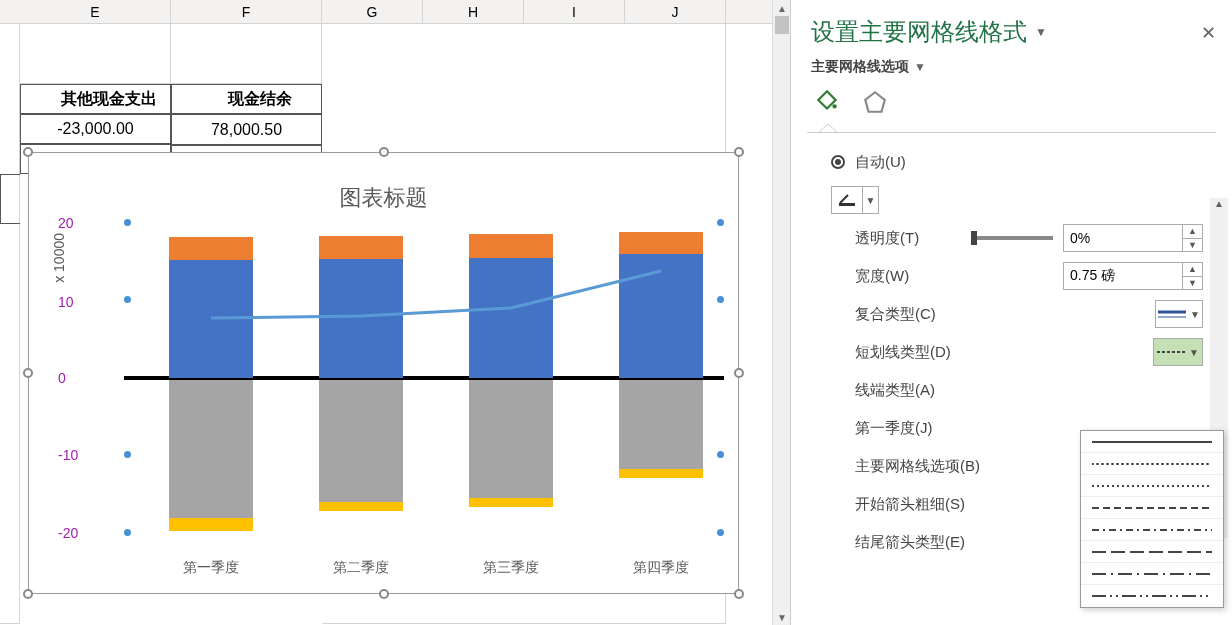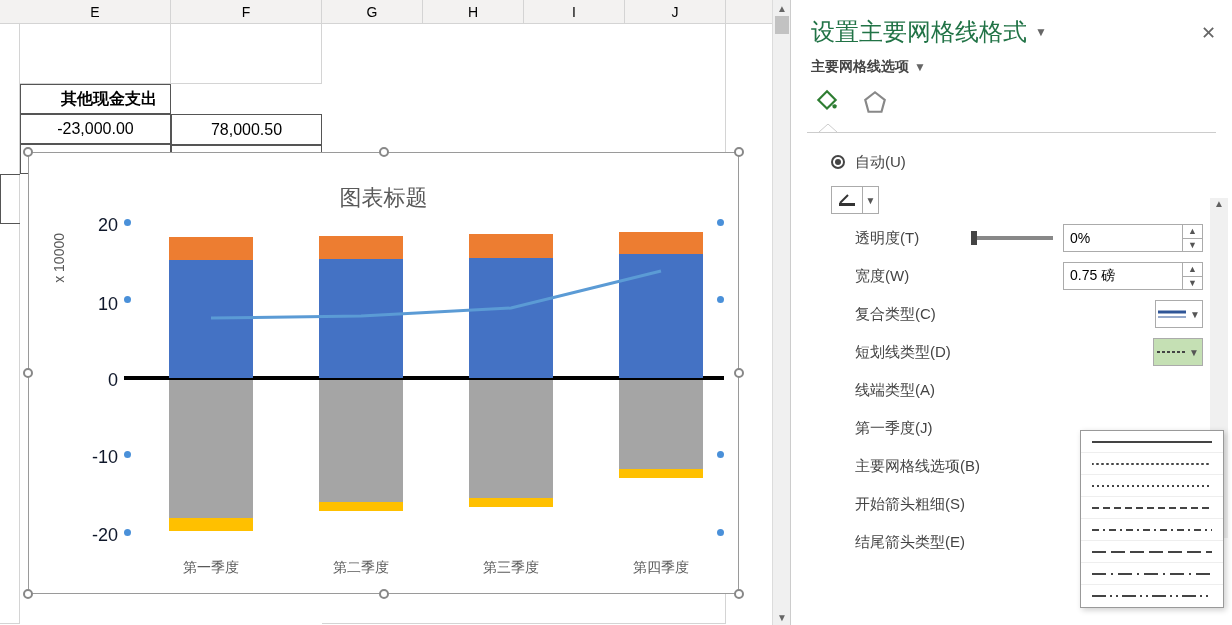--- a/index.html
+++ b/index.html
@@ -28,21 +28,21 @@
   .handle.tm{top:-6px;left:calc(50% - 5px);} .handle.bm{bottom:-6px;left:calc(50% - 5px);}
   .handle.ml{top:calc(50% - 5px);left:-6px;} .handle.mr{top:calc(50% - 5px);right:-6px;}
 
   .chart-title { position:absolute; top:30px; left:0; width:100%; text-align:center; font-size:22px; color:#595959; }
   .axis-title-y { position:absolute; left:22px; top:80px; writing-mode:vertical-rl; transform:rotate(180deg); font-size:14px; color:#595959; }
   .plot { position:absolute; left:95px; top:70px; width:600px; height:310px; }
   
   .gridline { position:absolute; left:0; width:100%; display:flex; justify-content:space-between; }
   .gl-dot { width:7px; height:7px; background:#4a90d9; border-radius:50%; }
   .zero-line { position:absolute; left:0; width:100%; height:4px; background:#000; }
-  .y-tick { position:absolute; right:calc(100% + 6px); width:60px; text-align:right; font-size:18px; color:#0f172a; }
+  .y-tick { position:absolute; right:calc(100% + 6px); width:60px; text-align:left; font-size:14px; color:#a21caf; }
   .x-tick { position:absolute; top:336px; width:100px; text-align:center; font-size:14px; color:#595959; }
   .bar { position:absolute; width:84px; }
   .bar.blue{background:#4472C4;}
   .bar.orange{background:#ED7D31;}
   .bar.gray{background:#A5A5A5;}
   .bar.yellow{background:#FFC000;}
 
   svg.line-series{position:absolute;left:0;top:0;width:100%;height:100%;pointer-events:none;}
 
   
@@ -105,20 +105,21 @@
     </div>
 
     <div class="grid">
 
       <div class="gcell" style="left:0;top:0;width:20px;height:600px;border-right:1px solid #d4d4d4;"></div>
       <div class="gcell" style="left:20px;top:0;width:151px;height:60px;"></div>
       <div class="gcell" style="left:171px;top:0;width:151px;height:60px;"></div>
       <div class="gcell" style="left:322px;top:0;width:404px;height:600px;"></div>
 
       <div class="bcell head" style="position:absolute;left:20px;top:60px;width:151px;height:30px;">其他现金支出</div>
+      <div class="bcell head" style="position:absolute;left:171px;top:60px;width:151px;height:30px;">现金结余</div>
       <div class="bcell" style="position:absolute;left:20px;top:90px;width:151px;height:30px;">-23,000.00</div>
       <div class="bcell" style="position:absolute;left:171px;top:90px;width:151px;height:32px;">78,000.50</div>
       <div class="bcell" style="position:absolute;left:20px;top:120px;width:151px;height:30px;">-23,000.00</div>
       <div class="bcell" style="position:absolute;left:171px;top:120px;width:151px;height:30px;">80,310.60</div>
       <div class="bcell" style="position:absolute;left:0;top:150px;width:20px;height:50px;border:1px solid #555;border-right:none;"></div>
     </div>
 
     <div class="chart-frame">
       <div class="handle tl"></div>
       <div class="handle tr"></div>

